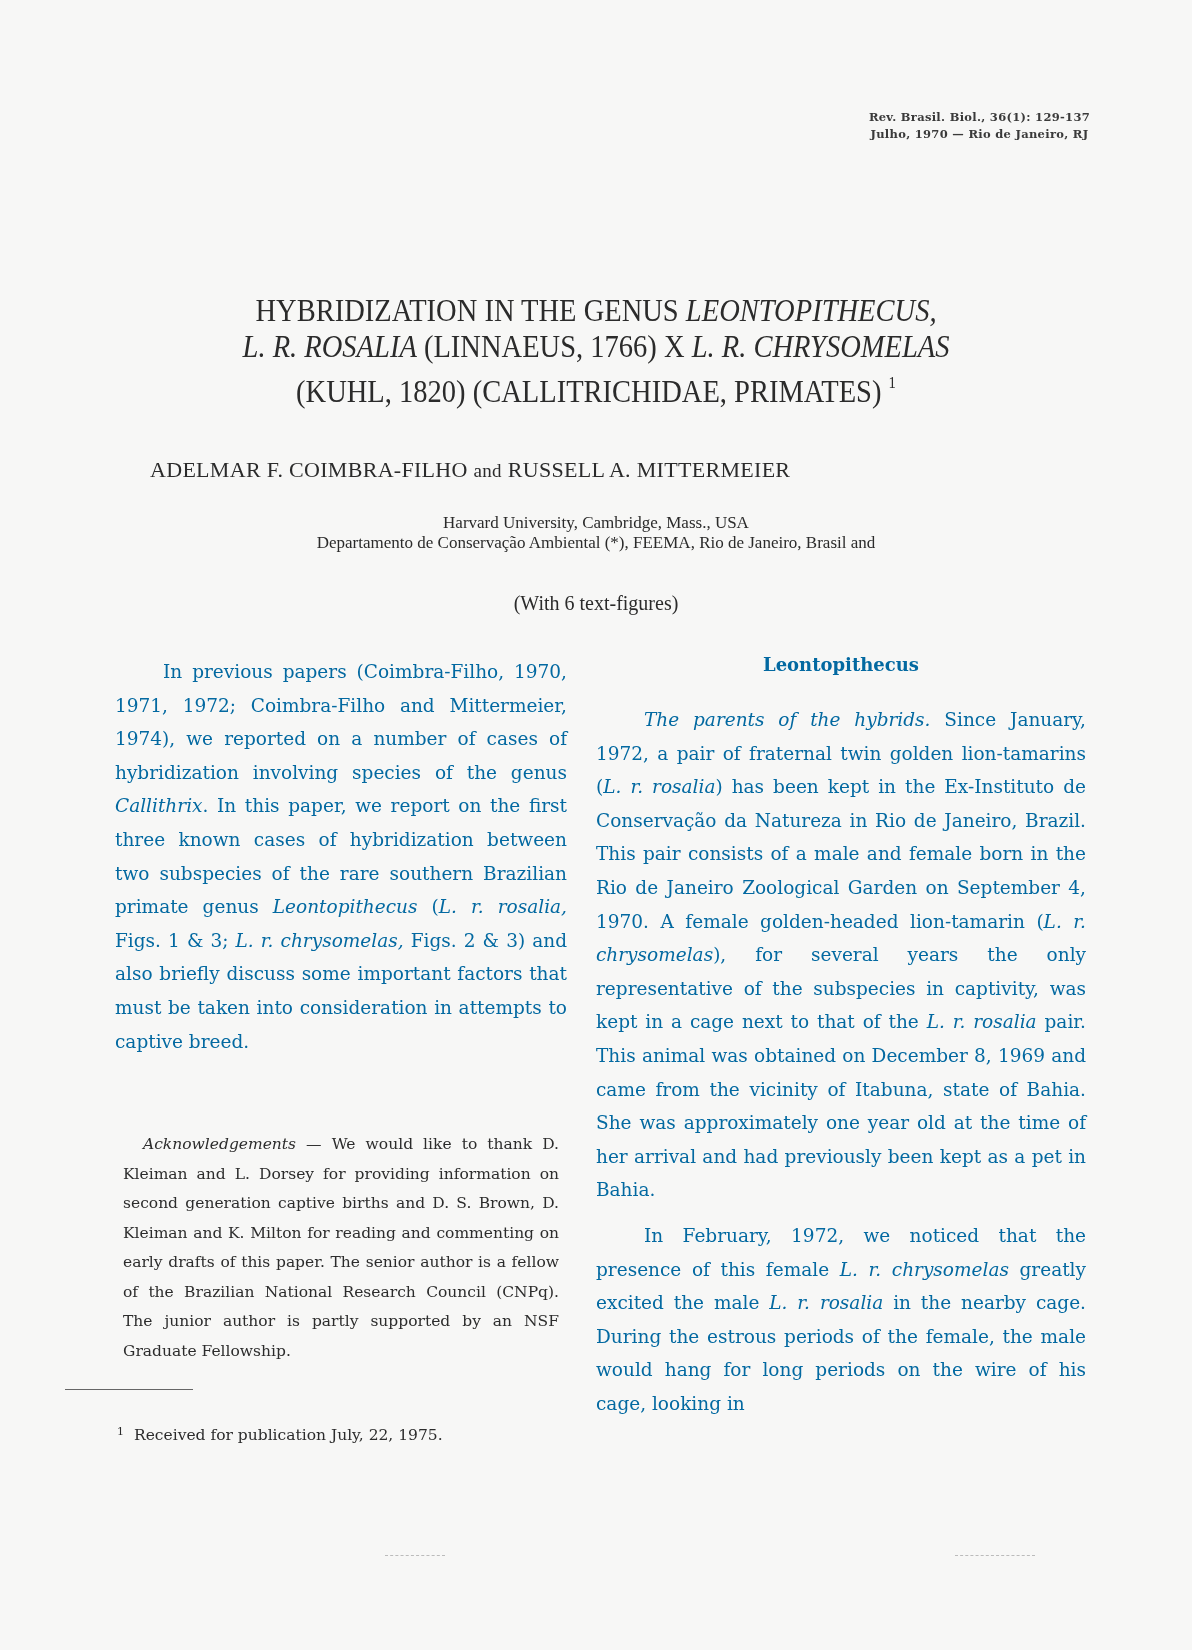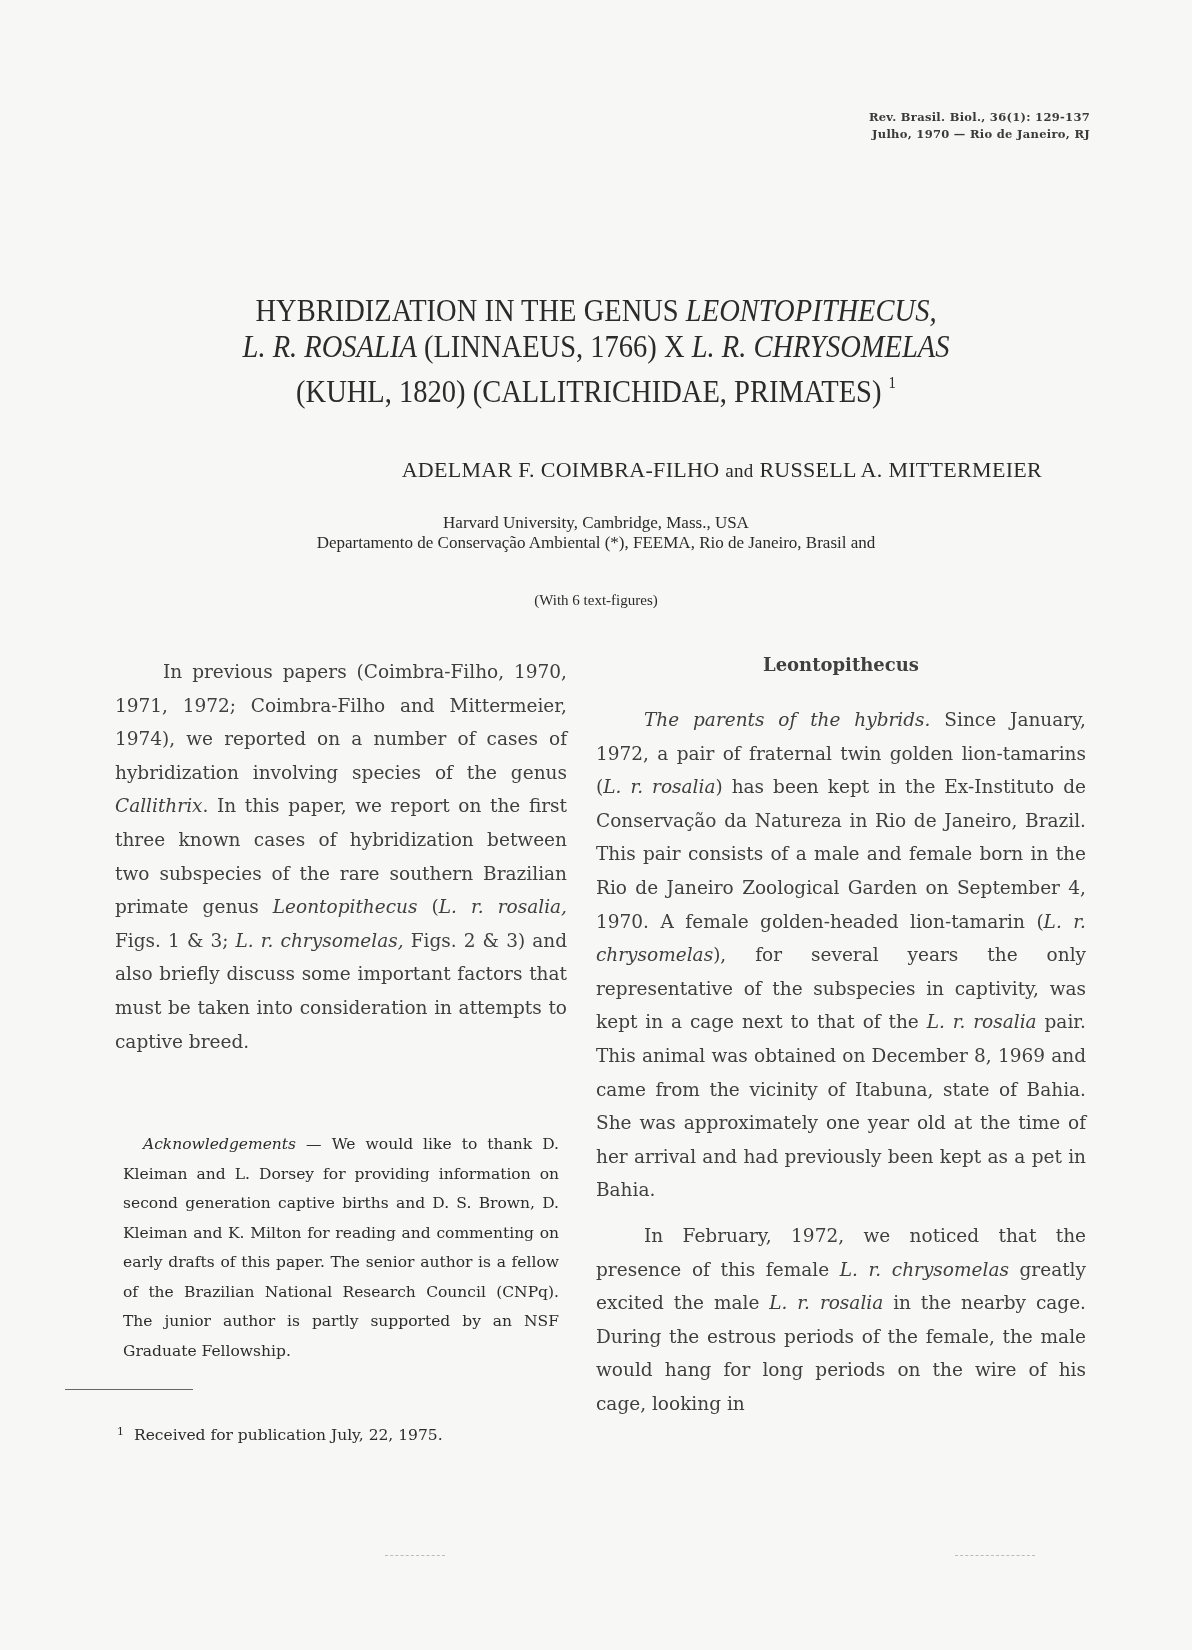--- a/index.html
+++ b/index.html
@@ -6,48 +6,48 @@
   body {
     width: 1192px; height: 1650px; position: relative; overflow: hidden;
     background: #f7f7f6; color: #2a2a2a;
     font-family: "DejaVu Serif", serif;
   }
   .journal-ref {
     position: absolute; right: 102px; top: 109px;
     font-family: "DejaVu Serif", serif; font-weight: bold;
     font-size: 11.5px; line-height: 17px; color: #3a3a3a; letter-spacing: 0.3px;
   }
-  .journal-ref div { text-align: right; }
+  .journal-ref div { text-align: center; }
   .title {
     position: absolute; left: 130px; width: 932px; top: 293px;
     text-align: center; font-family: "Liberation Serif", serif;
     font-size: 31px; line-height: 36px; color: #2b2b2b;
     transform: scaleX(0.92); transform-origin: center top;
   }
   .title i { font-style: italic; }
   .title sup { font-size: 16px; vertical-align: 14px; }
   .authors {
     position: absolute; left: 150px; width: 892px; top: 457px;
-    text-align: right; font-family: "Liberation Serif", serif;
+    text-align: left; font-family: "Liberation Serif", serif;
     font-size: 22px; color: #2b2b2b; letter-spacing: 0.3px;
   }
   .authors .and { font-size: 19px; }
   .affil {
     position: absolute; left: 150px; width: 892px; top: 513px;
     text-align: center; font-family: "Liberation Serif", serif;
     font-size: 17px; line-height: 20px; color: #2b2b2b;
   }
   .figs {
     position: absolute; left: 150px; width: 892px; top: 592px;
     text-align: center; font-family: "Liberation Serif", serif;
-    font-size: 15px; color: #2b2b2b;
+    font-size: 20px; color: #2b2b2b;
   }
   .col {
     position: absolute; font-family: "DejaVu Serif", serif;
-    font-size: 18.5px; line-height: 33.6px; color: #404040;
+    font-size: 18.5px; line-height: 33.6px; color: #0369a1;
     text-align: justify;
   }
   .col.left { left: 115px; width: 452px; top: 655px; }
   .col.right { left: 596px; width: 490px; top: 655px; }
   .col p { margin: 0; text-indent: 0; }
   .col p.indent { text-indent: 48px; }
   .col i { }
   .ack {
     position: absolute; left: 115px; width: 452px; top: 1122px;
     font-family: "DejaVu Serif", serif; font-size: 15.5px; line-height: 29.5px;

